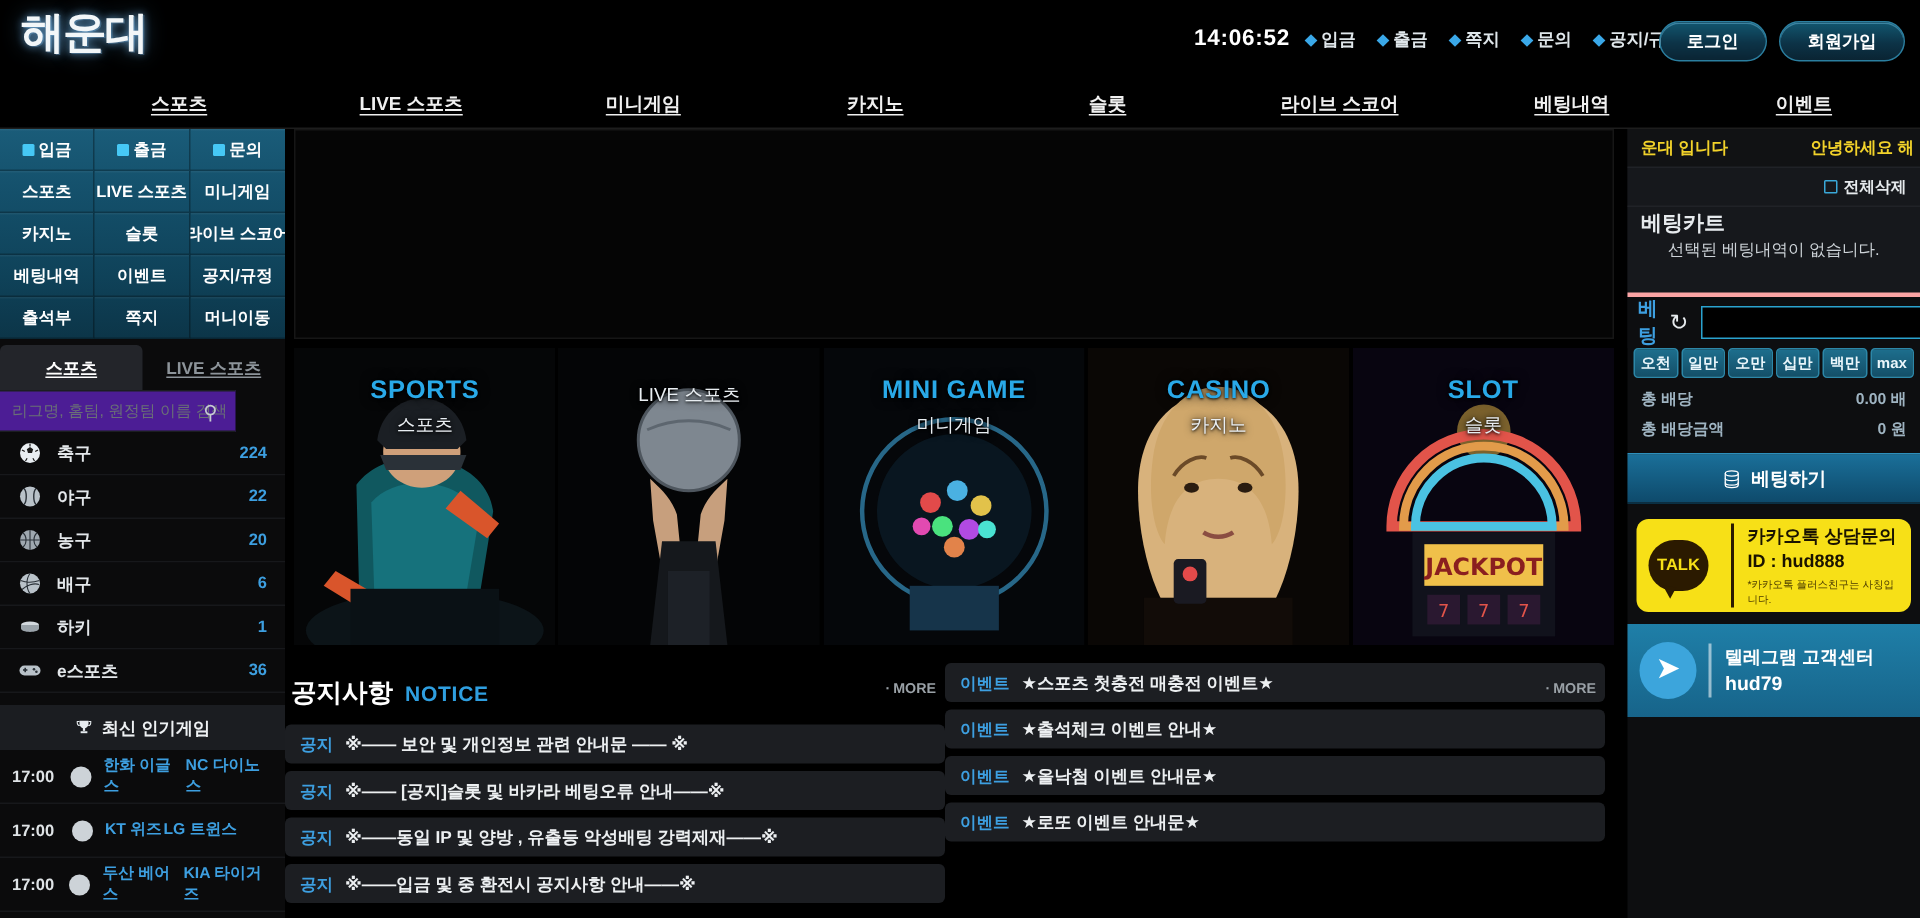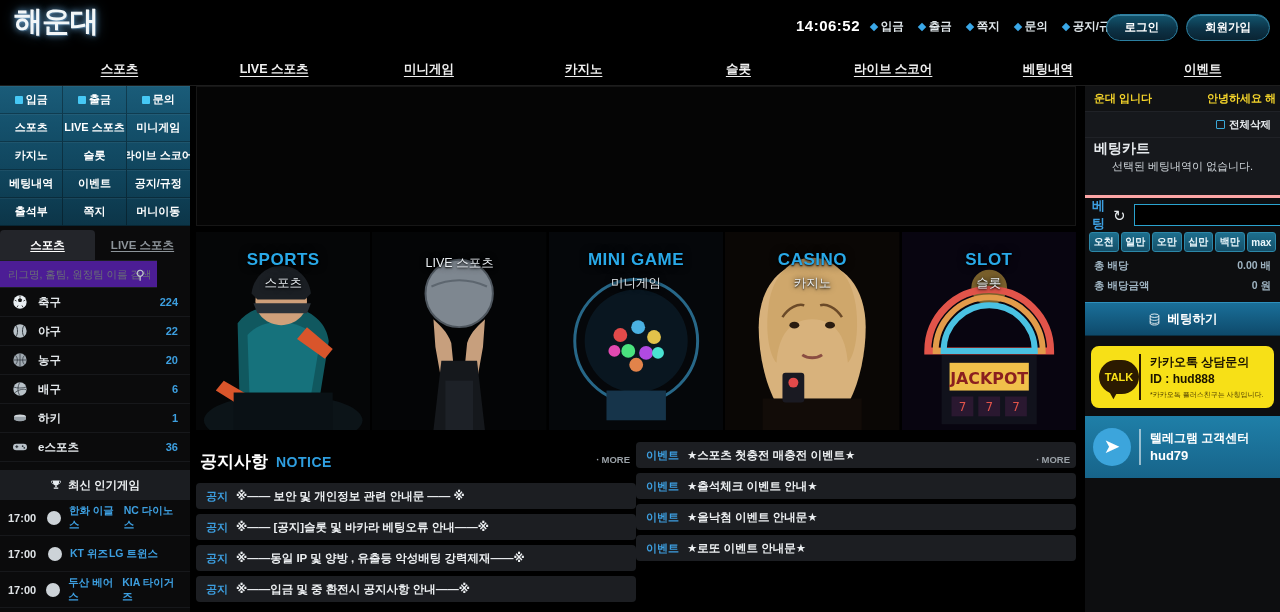--- a/index.html
+++ b/index.html
@@ -110,21 +110,21 @@
   .center { position: absolute; top: 86px; left: 190px; width: 895px; height: 388px; background: #000; }
   .hero { position: absolute; top: 0; left: 6px; width: 880px; height: 140px; background: #050505; border: 1px solid #161616; }
 
   .cards { position: absolute; top: 146px; left: 6px; width: 880px; height: 200px; display: flex; gap: 2px; }
   .card { position: relative; flex: 1; overflow: hidden; cursor: pointer; }
   .card-art { position: absolute; inset: 0; }
   .card-txt { position: absolute; top: 18px; left: 0; width: 100%; text-align: center; }
   .card-en { font-size: 17px; font-weight: bold; color: #29a9e8; text-shadow: 0 0 8px rgba(0,0,0,.9), 0 1px 2px #000; letter-spacing: .5px; }
   .card-kr { margin-top: 5px; font-size: 12.5px; color: #e9eef2; text-shadow: 0 0 6px rgba(0,0,0,.95), 0 1px 2px #000; }
 
-  .board { position: absolute; top: 356px; left: 6px; width: 880px; height: 170px; display: flex; }
+  .board { position: absolute; top: 356px; left: 0; width: 880px; height: 170px; display: flex; }
   .panel { flex: 1; position: relative; }
   .panel-head { display: flex; align-items: baseline; gap: 8px; padding: 8px 4px 10px 4px; }
   .panel-kr { font-size: 17px; font-weight: bold; color: #ffffff; }
   .panel-en { font-size: 14px; font-weight: bold; color: #2f9fe0; letter-spacing: .5px; }
   .more { position: absolute; right: 6px; top: 12px; font-size: 9.5px; font-weight: bold; color: #9aa1a7; cursor: pointer; }
   .more::before { content: "·"; margin-right: 2px; }
   .brow {
     display: flex; align-items: center; height: 26px; margin-bottom: 5px; padding: 0 10px;
     background: #1c1e22; border-radius: 4px; cursor: pointer; overflow: hidden;
   }
@@ -181,21 +181,21 @@
   .talk-bubble {
     width: 40px; height: 34px; background: #2b1a00; border-radius: 50%/58%;
     display: flex; align-items: center; justify-content: center;
     font-size: 11px; font-weight: bold; color: #f7e017; position: relative; flex: 0 0 40px;
   }
   .talk-bubble::after {
     content: ""; position: absolute; bottom: -5px; left: 9px;
     border-left: 6px solid transparent; border-right: 3px solid transparent; border-top: 8px solid #2b1a00;
     transform: rotate(8deg);
   }
-  .kk-txt { margin-left: 0; padding-left: 9px; border-left: 2px solid #2b1a00; }
+  .kk-txt { margin-left: 15px; padding-left: 9px; border-left: 2px solid #2b1a00; }
   .kk-1 { font-size: 12px; font-weight: bold; color: #1a1300; line-height: 1.4; }
   .kk-2 { font-size: 12px; font-weight: bold; color: #1a1300; line-height: 1.4; }
   .kk-3 { font-size: 7px; color: #4a3a00; margin-top: 2px; }
   .tele {
     margin: 8px 0 0 0; height: 62px;
     background: linear-gradient(180deg, #1f7fa8 0%, #17648a 100%);
     display: flex; align-items: center; padding: 0 8px; cursor: pointer;
   }
   .tg-circle {
     width: 38px; height: 38px; border-radius: 50%; background: #3ca5dc;

